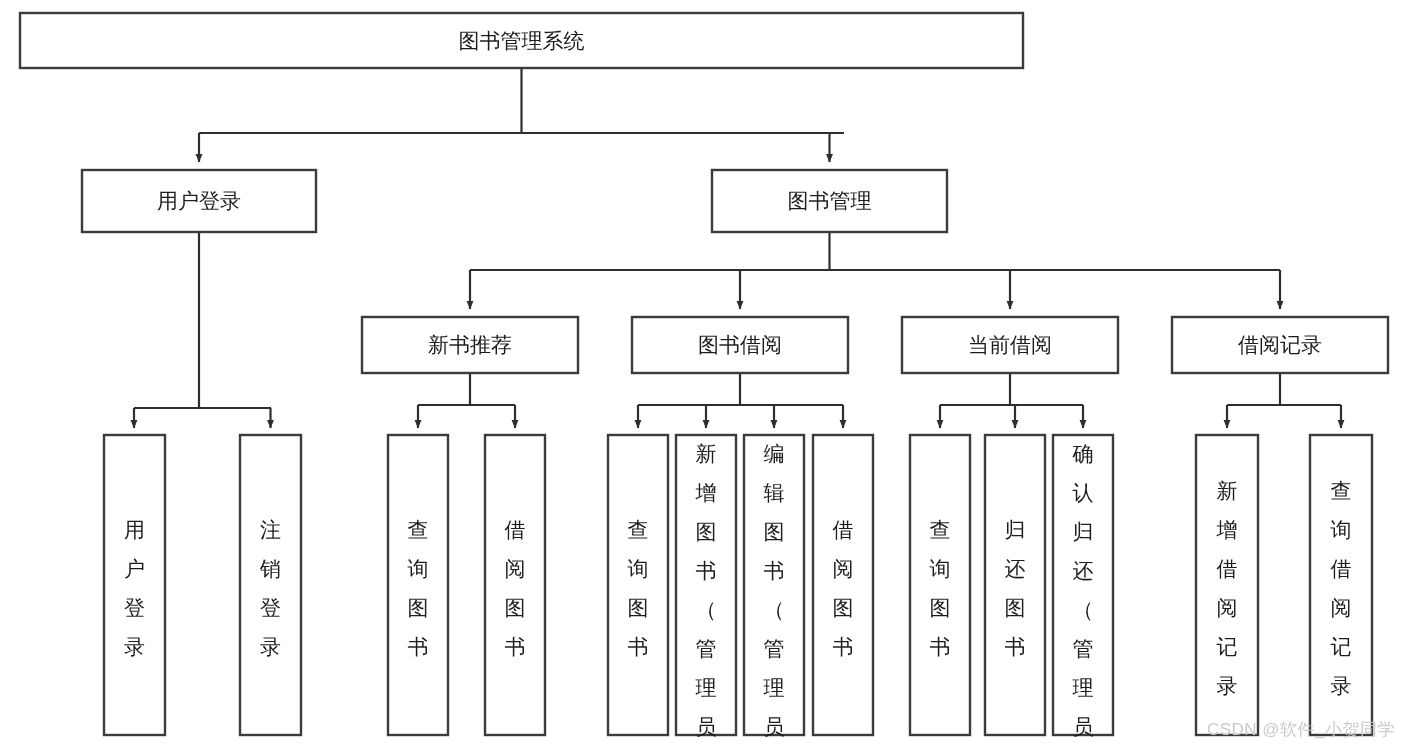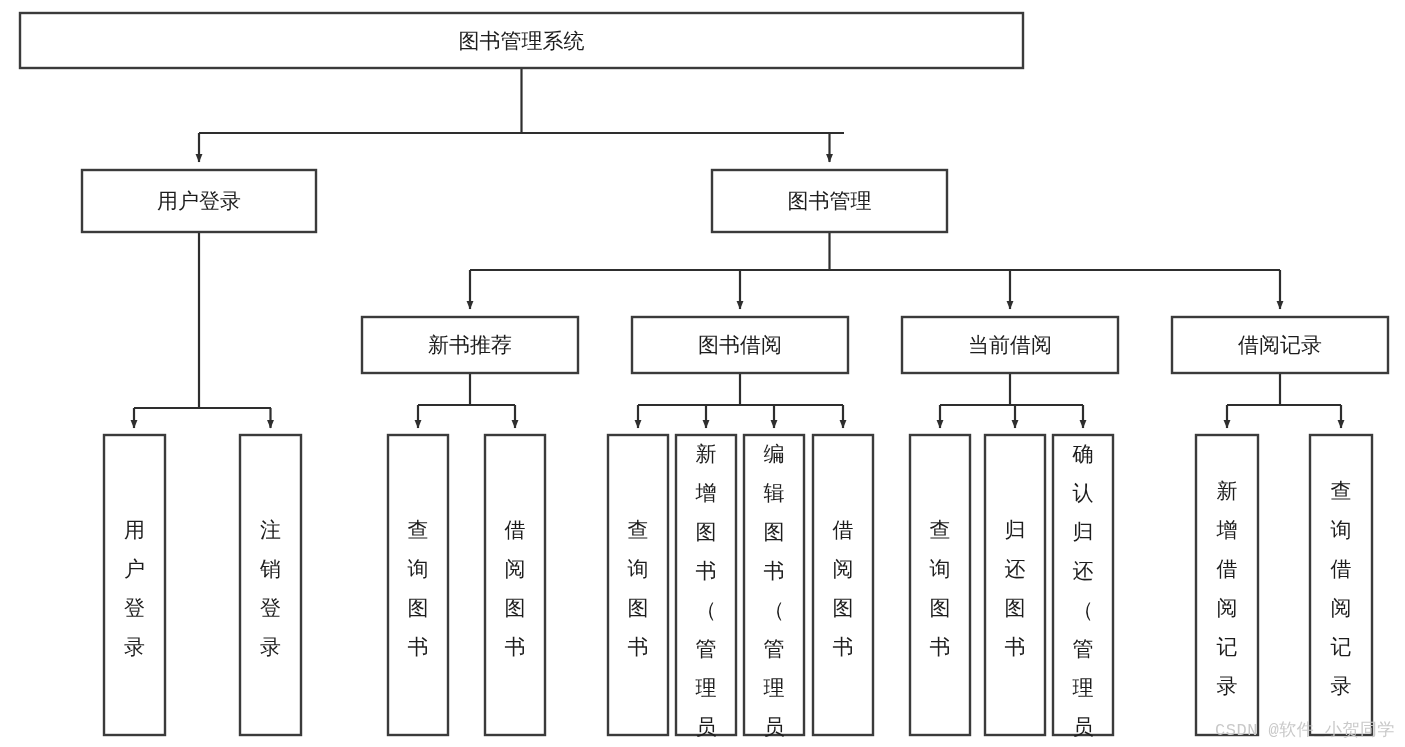--- a/index.html
+++ b/index.html
@@ -48,21 +48,21 @@
   .arrow-head {
     fill: #2e2e2e;
     stroke: none;
   }
   .watermark {
     position: absolute;
     right: 10px;
     bottom: 6px;
     color: #c9c9c9;
     font-size: 17px;
-    font-family: Liberation Mono, monospace;
+    font-family: Liberation Sans, sans-serif;
     letter-spacing: 0.5px;
     white-space: nowrap;
     user-select: none;
   }
 </style>
 </head>
 <body>
 
 <svg id="diagram" viewBox="0 0 1405 747">
   <defs>

